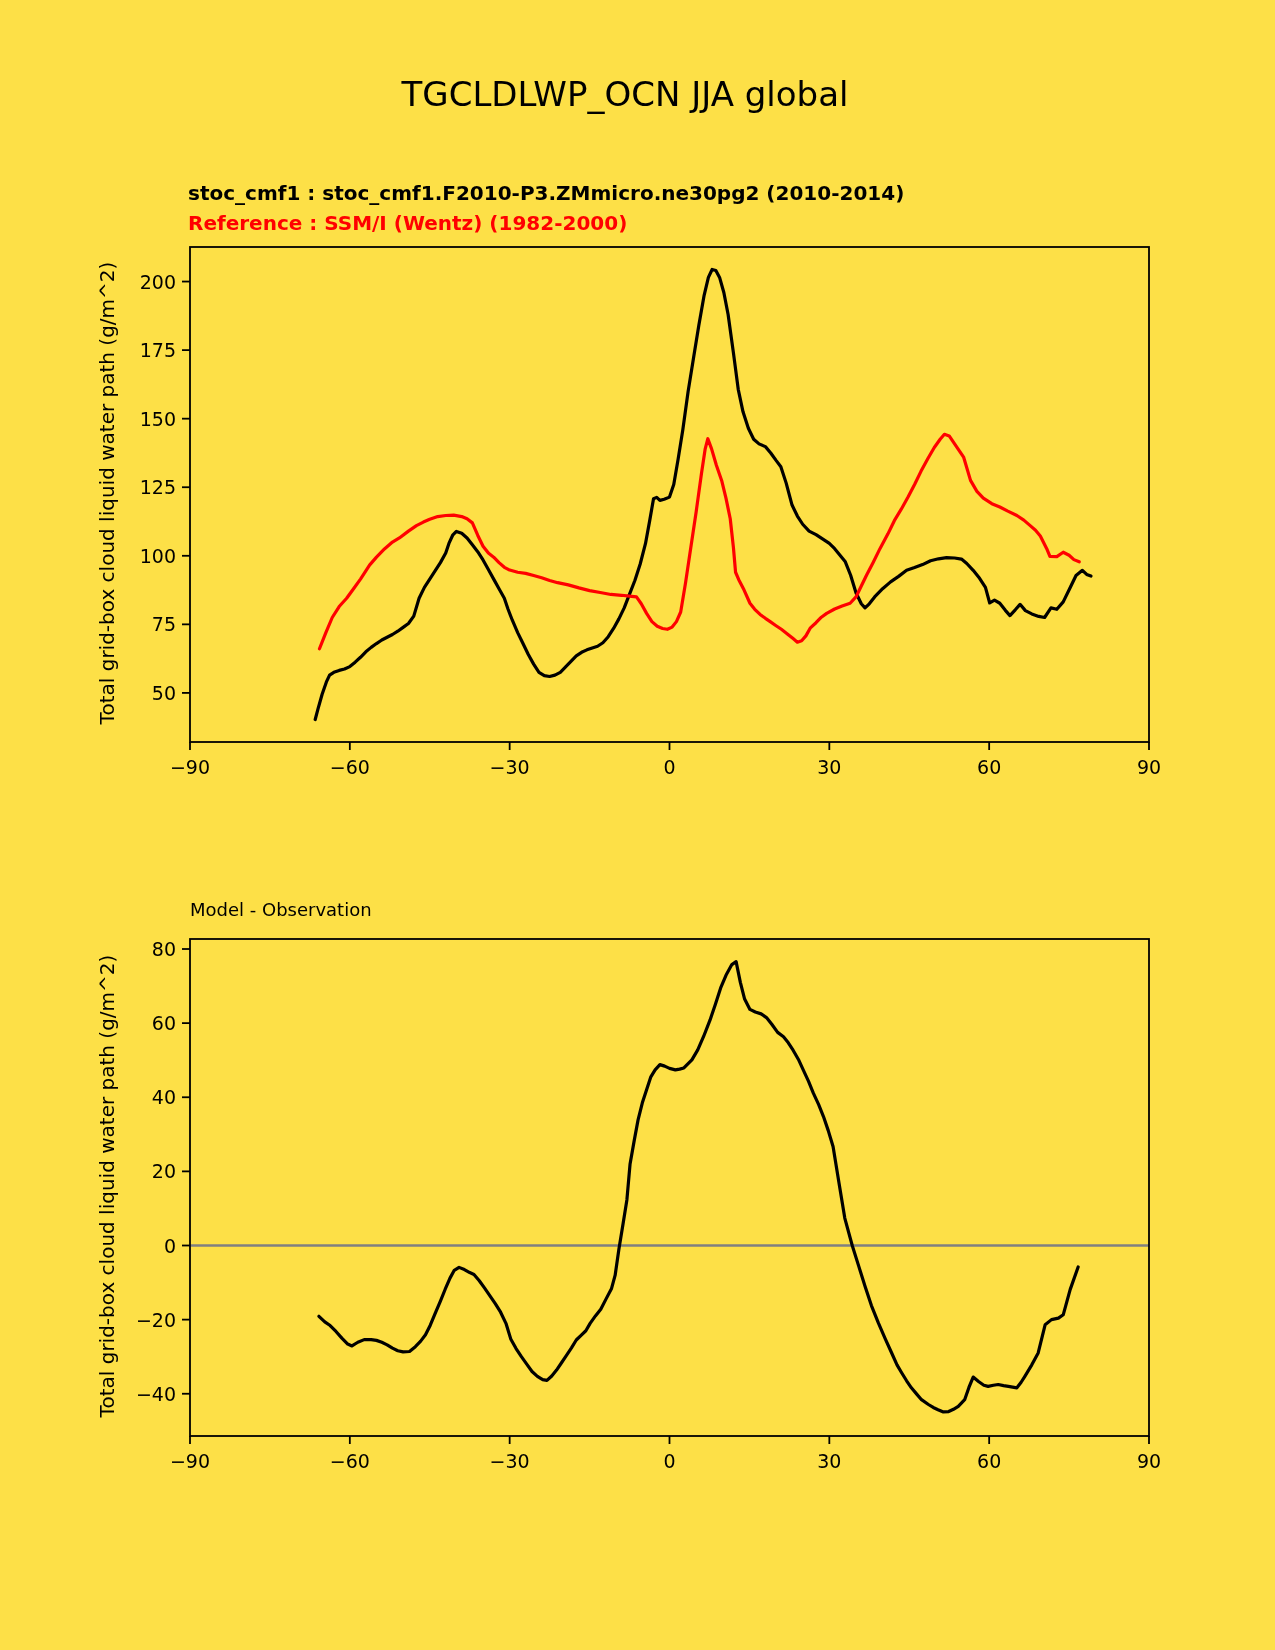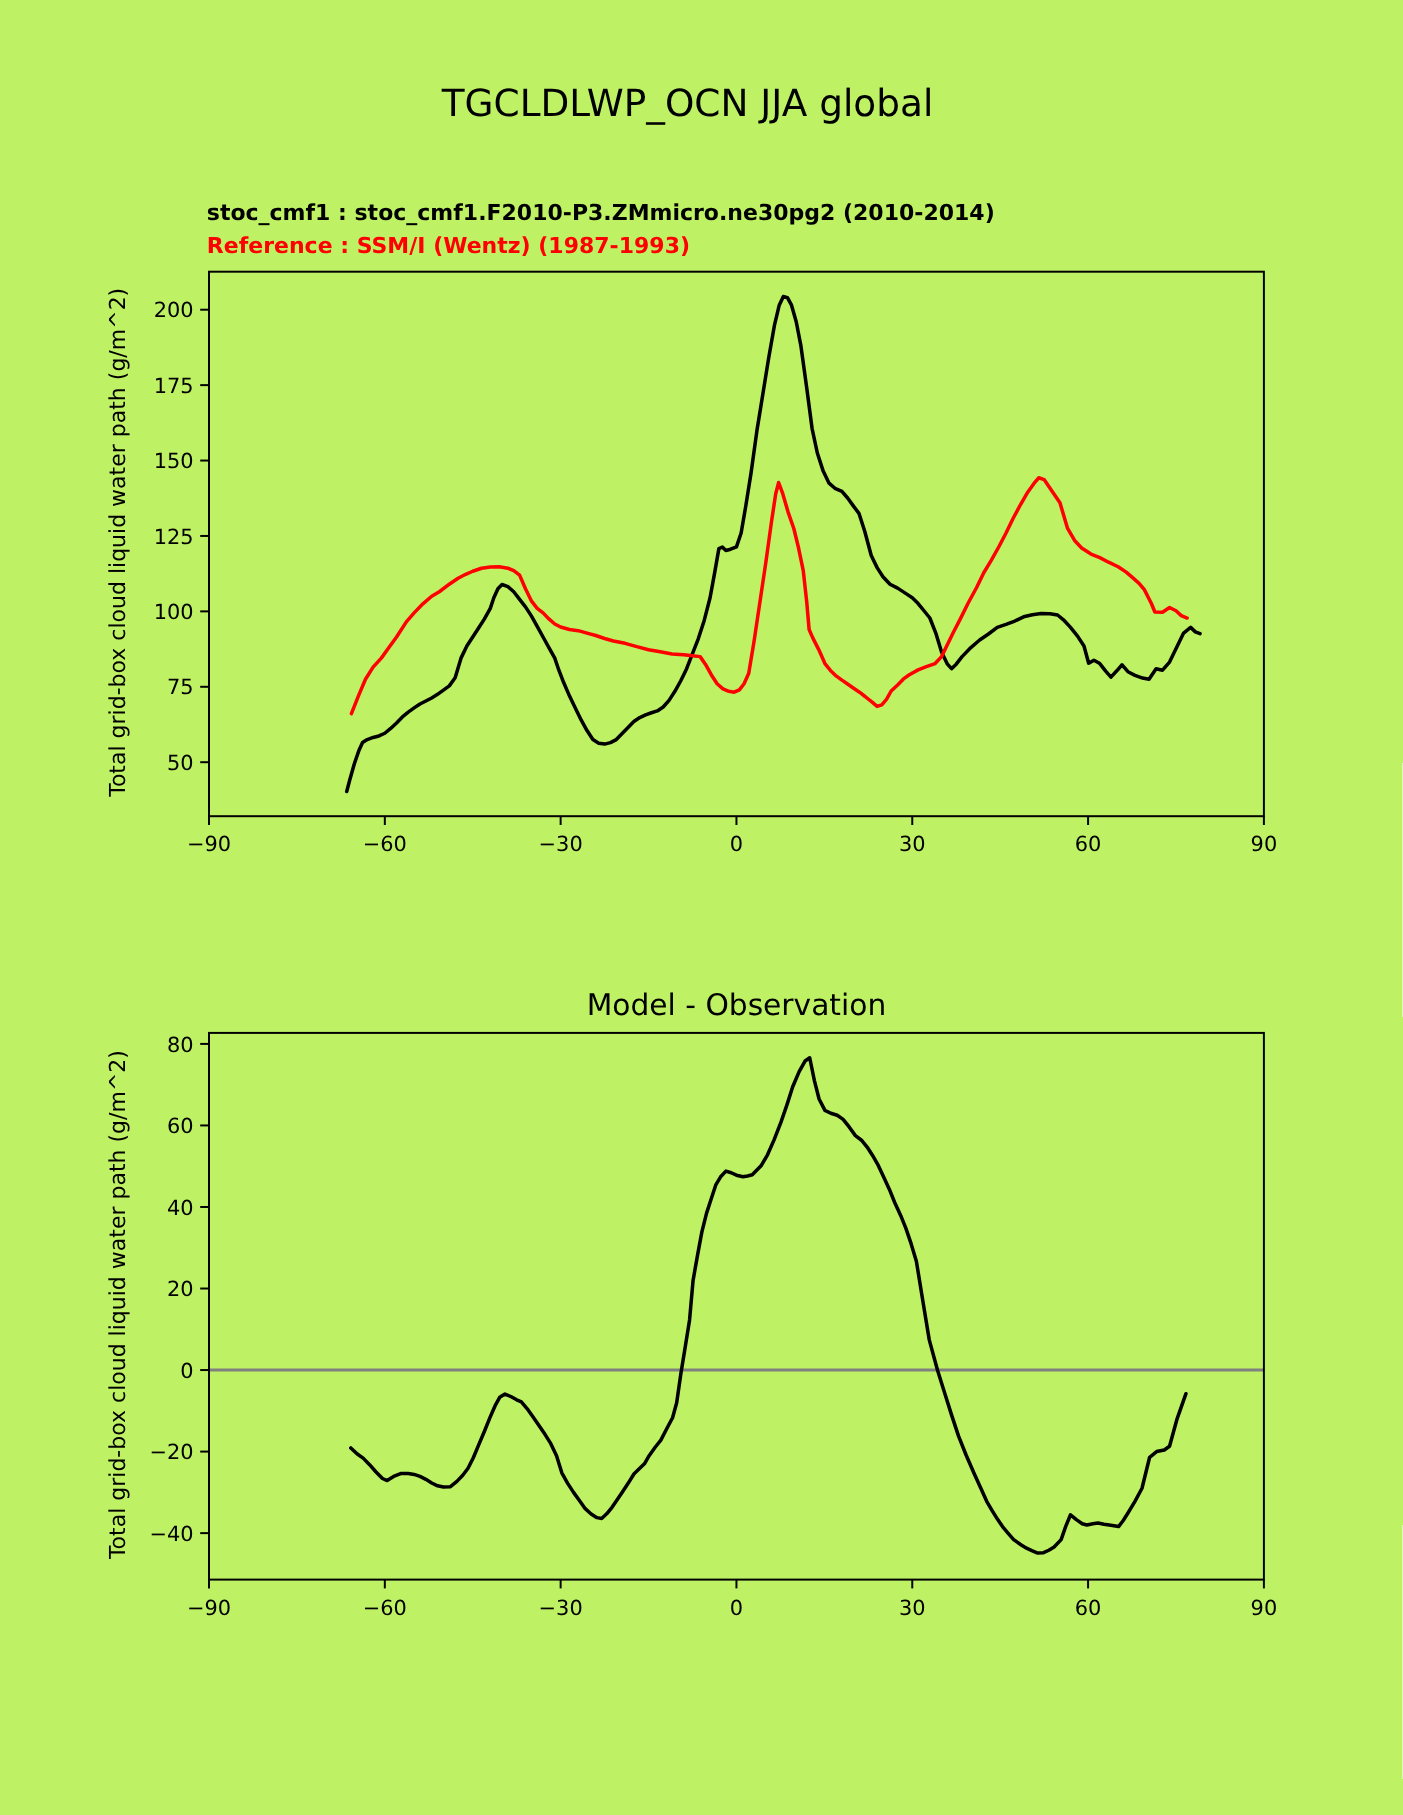--- a/index.html
+++ b/index.html
@@ -1,37 +1,37 @@
 <!DOCTYPE html>
 <html><head>
 <meta charset="utf-8">
 <style>
   html,body{margin:0;padding:0;background:#fff;}
-  .page{position:relative;width:1275px;height:1650px;background:#bef264;
+  .page{position:relative;width:1275px;height:1650px;background:#fde047;
         font-family:"DejaVu Sans","Liberation Sans",sans-serif;color:#000;overflow:hidden;}
   .main-title{position:absolute;left:0;top:74px;width:1250px;text-align:center;
               font-size:34px;color:#000;}
   .legend-line{position:absolute;left:188px;font-size:20px;white-space:pre;font-weight:bold;}
   .legend-model{top:181px;}
   .legend-ref{top:211px;}
-  .subplot-title{position:absolute;left:190px;top:899px;width:959px;text-align:center;font-size:27px;}
+  .subplot-title{position:absolute;left:190px;top:899px;width:959px;font-size:18px;}
   .ylabel{position:absolute;left:-153px;width:520px;text-align:center;font-size:20px;
           transform:rotate(-90deg);}
   .ylabel-top{top:481px;}
   .ylabel-bottom{top:1174px;}
   svg.chart{position:absolute;overflow:visible;}
   svg.chart text{font-family:"DejaVu Sans","Liberation Sans",sans-serif;font-size:19px;fill:#000;}
 </style>
 </head>
 <body>
 
 <div class="page">
   <div class="main-title">TGCLDLWP_OCN JJA global</div>
   <div class="legend-line legend-model" style="color: rgb(0, 0, 0);">stoc_cmf1 : stoc_cmf1.F2010-P3.ZMmicro.ne30pg2 (2010-2014)</div>
-  <div class="legend-line legend-ref" style="color: rgb(255, 0, 0);">Reference : SSM/I (Wentz) (1987-1993)</div>
+  <div class="legend-line legend-ref" style="color: rgb(255, 0, 0);">Reference : SSM/I (Wentz) (1982-2000)</div>
 
   <div class="ylabel ylabel-top">Total grid-box cloud liquid water path (g/m^2)</div>
   <svg class="chart" style="left:190px;top:247px;" width="959" height="495">
       <polyline points="125.20,472.51 127.87,462.37 132.13,447.28 136.39,434.94 139.59,428.09 143.85,425.34 149.18,423.42 154.51,422.05 159.83,419.58 165.16,415.20 170.49,410.26 175.82,404.78 181.14,400.39 186.47,396.55 191.80,392.98 197.13,390.24 202.46,387.50 207.78,384.21 213.11,380.37 218.44,376.53 223.77,369.12 229.09,351.30 234.42,340.33 239.75,332.10 245.08,323.88 250.41,315.65 255.73,306.05 258.93,296.45 262.66,288.22 266.39,284.39 271.72,286.30 277.04,290.97 282.37,297.82 287.70,304.68 293.03,312.91 298.36,322.50 303.68,332.10 309.01,341.70 314.34,351.30 318.07,362.27 322.33,373.24 327.66,385.58 332.99,396.55 338.31,407.52 343.64,417.12 348.97,425.34 354.30,428.63 359.63,429.46 364.95,428.09 370.28,425.34 375.61,419.86 380.94,414.37 386.26,408.89 391.59,405.32 396.92,402.86 402.25,400.94 407.57,399.29 412.90,395.73 418.23,389.69 423.56,381.47 428.89,371.87 434.21,360.90 439.54,347.19 444.87,333.47 450.20,317.02 455.52,296.45 459.79,273.14 463.52,251.75 466.71,250.38 469.91,253.40 474.17,252.30 479.50,250.11 483.76,237.49 488.02,212.81 492.82,182.64 498.15,144.25 503.48,111.34 508.80,78.43 514.13,48.27 518.39,30.44 522.12,22.49 525.85,23.58 529.58,30.44 533.84,45.52 538.11,67.46 543.43,105.86 548.23,142.33 553.02,164.82 558.35,181.27 563.68,192.24 569.01,196.90 575.40,199.65 580.73,205.95 586.06,213.36 590.85,219.66 596.18,236.12 602.04,258.06 607.37,269.03 612.69,277.25 619.09,284.11 626.01,287.68 634.01,292.89 639.33,296.45 644.66,301.66 649.99,308.24 655.32,314.83 660.64,328.26 665.97,345.81 671.30,356.78 675.03,360.90 679.29,356.78 684.62,349.93 692.61,341.70 700.60,334.84 708.59,329.36 716.59,323.33 724.58,320.58 732.57,317.57 740.56,313.73 748.55,311.81 756.54,310.71 764.54,310.99 771.46,312.08 776.79,316.47 783.18,323.33 789.58,331.28 795.44,340.33 799.70,355.96 804.49,353.22 809.82,356.24 815.15,363.09 819.94,368.58 825.27,362.82 830.07,357.33 835.40,363.64 841.79,366.93 848.72,369.40 854.58,370.50 860.97,360.90 866.83,362.27 873.22,354.86 879.62,341.70 886.01,328.54 892.40,323.33 896.67,327.44 900.93,329.09" fill="none" stroke="#000000" stroke-width="3.2" stroke-linejoin="round" stroke-linecap="round"></polyline>
       <polyline points="129.46,401.76 135.86,385.58 142.25,370.50 149.18,359.53 156.64,351.30 163.56,341.70 170.49,332.10 179.55,318.12 186.47,310.16 194.46,301.94 202.46,295.08 209.38,290.97 218.44,284.11 226.43,278.63 233.36,275.06 239.75,272.32 247.74,269.58 255.73,268.48 263.73,268.20 271.72,269.58 277.04,271.77 282.37,275.88 287.70,288.22 293.03,299.19 298.36,306.05 303.68,310.16 309.01,315.65 314.34,320.31 319.67,323.05 327.66,325.25 335.65,326.34 343.64,328.54 351.63,330.73 359.63,333.47 367.62,335.67 378.27,337.86 388.93,340.88 399.58,343.62 410.24,345.54 420.89,347.46 431.55,348.28 439.54,349.11 446.47,349.93 451.26,356.78 456.59,366.38 461.92,374.61 467.25,379.27 472.57,381.47 477.37,382.29 482.16,380.09 486.43,374.61 490.69,365.01 495.48,336.22 500.81,300.57 506.14,264.91 511.47,226.52 515.20,201.84 517.86,191.69 521.59,201.84 526.38,218.29 531.71,233.65 535.97,251.20 540.24,271.77 543.43,300.57 545.56,325.25 548.76,332.65 554.09,343.07 559.95,356.24 564.74,362.27 570.07,367.48 575.40,371.32 580.19,374.61 586.06,378.72 591.38,382.29 596.71,386.40 603.10,391.61 607.37,395.18 611.63,393.81 615.89,388.87 620.15,381.19 626.01,375.71 631.34,370.22 636.67,366.38 644.66,361.99 652.12,358.98 660.11,356.24 665.97,349.93 671.30,338.96 676.63,327.99 683.02,315.65 689.95,301.66 697.94,286.85 704.33,273.69 711.26,262.17 718.18,249.83 724.58,237.49 730.97,224.33 737.90,211.44 744.29,200.47 750.15,192.24 754.41,187.30 759.21,188.95 766.13,199.10 773.59,210.07 780.52,233.38 786.91,244.35 793.31,251.20 801.83,256.69 809.82,259.98 817.81,264.09 826.87,268.48 833.80,273.14 840.19,278.63 845.52,283.29 850.31,289.05 856.71,301.66 859.90,309.34 866.83,309.61 873.22,305.23 879.08,308.24 883.88,312.63 889.21,314.83" fill="none" stroke="#ff0000" stroke-width="3.2" stroke-linejoin="round" stroke-linecap="round"></polyline>
       <rect x="0" y="0" width="959" height="495" fill="none" stroke="#000000" stroke-width="1.8"></rect>
       <line x1="0" y1="495" x2="0" y2="503" stroke="#000" stroke-width="1.8"></line>
       <text x="0" y="527" text-anchor="middle">−90</text>
       <line x1="159.83333333333331" y1="495" x2="159.83333333333331" y2="503" stroke="#000" stroke-width="1.8"></line>
       <text x="159.83333333333331" y="527" text-anchor="middle">−60</text>

